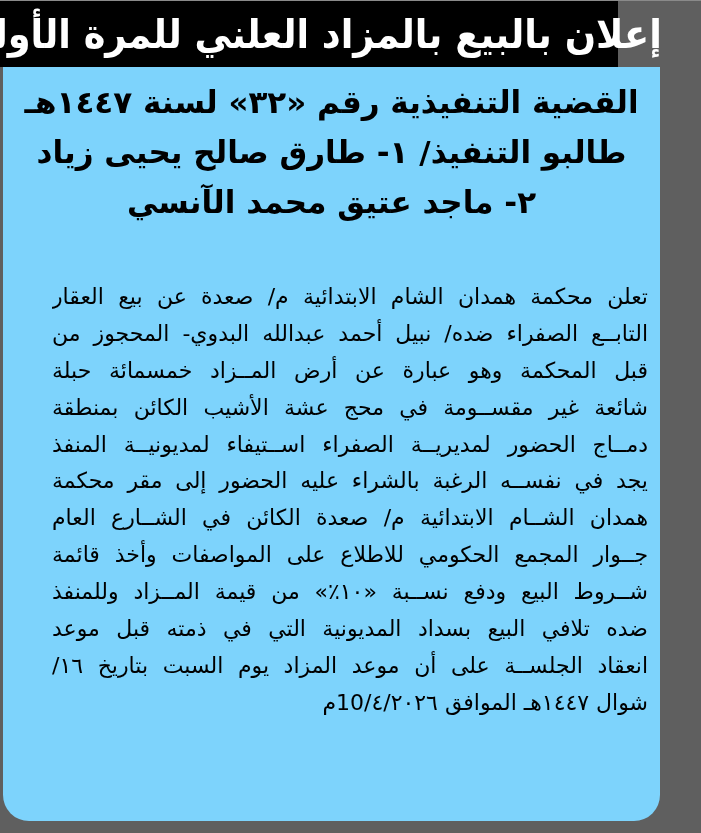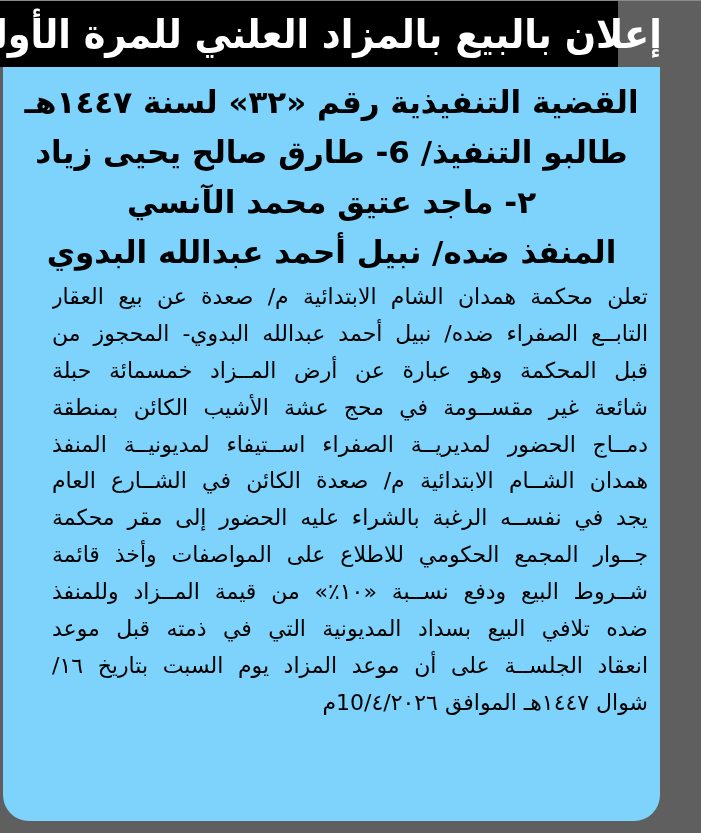--- a/index.html
+++ b/index.html
@@ -89,32 +89,31 @@
 
 <div class="top-strip"></div>
 
 <div class="header-bar">
   <div class="header-title">إعلان بالبيع بالمزاد العلني للمرة الأولى</div>
 </div>
 
 <div class="panel">
   <div class="heading-block">
     <div class="heading-line">القضية التنفيذية رقم «٣٢» لسنة ١٤٤٧هـ</div>
-    <div class="heading-line">طالبو التنفيذ/ 6- طارق صالح يحيى زياد</div>
+    <div class="heading-line">طالبو التنفيذ/ ١- طارق صالح يحيى زياد</div>
     <div class="heading-line">٢- ماجد عتيق محمد الآنسي</div>
-    <div class="heading-line">المنفذ ضده/ نبيل أحمد عبدالله البدوي</div>
   </div>
 
   <div class="body-block">
     <div class="body-line">تعلن محكمة همدان الشام الابتدائية م/ صعدة عن بيع العقار</div>
     <div class="body-line">التابــع الصفراء ضده/ نبيل أحمد عبدالله البدوي- المحجوز من</div>
     <div class="body-line">قبل المحكمة وهو عبارة عن أرض المــزاد خمسمائة حبلة</div>
     <div class="body-line">شائعة غير مقســومة في محج عشة الأشيب الكائن بمنطقة</div>
     <div class="body-line">دمــاج الحضور لمديريــة الصفراء اســتيفاء لمديونيــة المنفذ</div>
+    <div class="body-line">يجد في نفســه الرغبة بالشراء عليه الحضور إلى مقر محكمة</div>
     <div class="body-line">همدان الشــام الابتدائية م/ صعدة الكائن في الشــارع العام</div>
-    <div class="body-line">يجد في نفســه الرغبة بالشراء عليه الحضور إلى مقر محكمة</div>
     <div class="body-line">جــوار المجمع الحكومي للاطلاع على المواصفات وأخذ قائمة</div>
     <div class="body-line">شــروط البيع ودفع نســبة «١٠٪» من قيمة المــزاد وللمنفذ</div>
     <div class="body-line">ضده تلافي البيع بسداد المديونية التي في ذمته قبل موعد</div>
     <div class="body-line">انعقاد الجلســة على أن موعد المزاد يوم السبت بتاريخ ١٦/</div>
     <div class="body-line last">شوال ١٤٤٧هـ الموافق 10/٤/٢٠٢٦م</div>
   </div>
 </div>
 
 </body></html>

